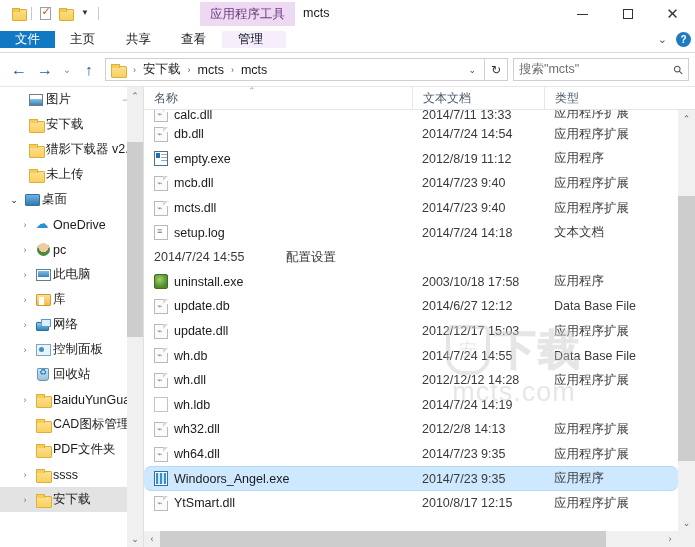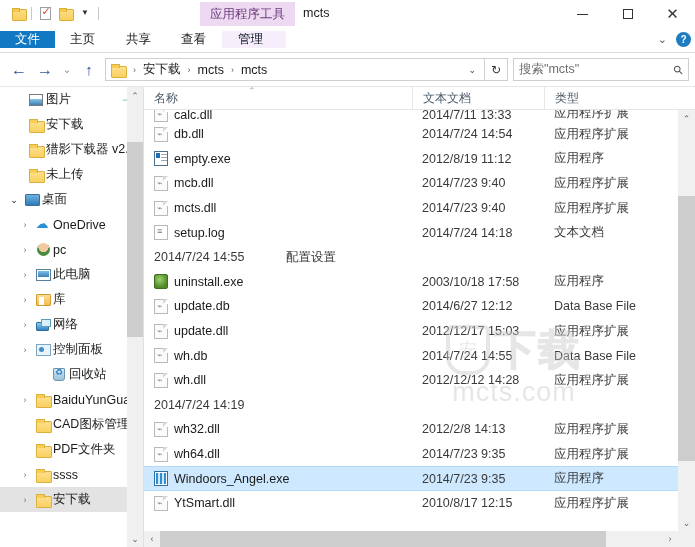--- a/index.html
+++ b/index.html
@@ -120,21 +120,21 @@
   .colhead { height: 23px; display: flex; align-items: center; border-bottom: 1px solid #e2e6e9; background: #fff; flex: none; position: relative; padding-right: 17px; }
   .col { font-size: 12px; color: #4a5a6a; padding-left: 10px; position: relative; height: 23px; display: flex; align-items: center; }
   .col + .col { border-left: 1px solid #e6e6e6; }
   .col.name { width: 268px; }
   .col.date { width: 132px; }
   .col.type { flex: 1; }
   .sort-asc { position: absolute; left: 104px; top: -1px; color: #9aa7b4; font-size: 9px; }
 
   .rows { flex: 1; position: relative; overflow: hidden; padding-right: 17px; }
   .row { height: 24.6px; display: flex; align-items: center; font-size: 12.5px; color: #1a1a1a; }
-  .row.sel { background: #cde8ff; border-top: 1px solid #b5d9f6; border-bottom: 1px solid #b5d9f6; }
+  .row.sel { background: #cde8ff; border-top: 1px solid #b5d9f6; border-bottom: 1px solid #b5d9f6; border-radius: 7px; }
   .row.clip { height: 12px; overflow: hidden; align-items: flex-end; }
   .cell.name { width: 268px; display: flex; align-items: center; gap: 6px; padding-left: 10px; overflow: hidden; white-space: nowrap; }
   .cell.date { width: 132px; padding-left: 10px; color: #3a3a3a; white-space: nowrap; }
   .cell.type { flex: 1; padding-left: 10px; color: #3a3a3a; white-space: nowrap; overflow: hidden; text-overflow: ellipsis; }
 
   .fi { width: 14px; height: 15px; flex: none; position: relative; }
   .fi-dll { background: #fbfbfb; border: 1px solid #b9b9b9; }
   .fi-dll:after { content:""; position:absolute; right:-1px; top:-1px; border-width: 0 0 5px 5px; border-style: solid; border-color: transparent transparent #fff #d6d6d6; }
   .fi-dll:before { content:"⌁"; position:absolute; left:2px; top:1px; font-size:9px; color:#7f8c97; }
   .fi-txt { background:#fff; border:1px solid #b9b9b9; }
@@ -322,21 +322,21 @@
           </span>
         <span class="nav-label">网络</span>
       </div>
       <div class="nav-item" style="padding-left:17px;">
         <span class="exp">›</span>
         <span class="nav-ico">
             <span class="ic-ctrl"></span>
           </span>
         <span class="nav-label">控制面板</span>
       </div>
-      <div class="nav-item" style="padding-left:17px;margin-left:16px;">
+      <div class="nav-item" style="padding-left:17px;">
         <span class="exp"></span>
         <span class="nav-ico">
             <span class="ic-bin"></span>
           </span>
         <span class="nav-label">回收站</span>
       </div>
       <div class="nav-item" style="padding-left:17px;">
         <span class="exp">›</span>
         <span class="nav-ico">
             <span class="ic-folder"></span>
@@ -496,20 +496,24 @@
         <div class="row">
           <div class="cell name">
             <span class="fi fi-dll"></span>
             <span>wh.dll</span>
           </div>
           <div class="cell date">2012/12/12 14:28</div>
           <div class="cell type">应用程序扩展</div>
         </div>
 
         <div class="row">
+          <div class="cell name">
+            <span class="fi fi-ldb"></span>
+            <span>wh.ldb</span>
+          </div>
           <div class="cell date">2014/7/24 14:19</div>
         </div>
 
         <div class="row">
           <div class="cell name">
             <span class="fi fi-dll"></span>
             <span>wh32.dll</span>
           </div>
           <div class="cell date">2012/2/8 14:13</div>
           <div class="cell type">应用程序扩展</div>

